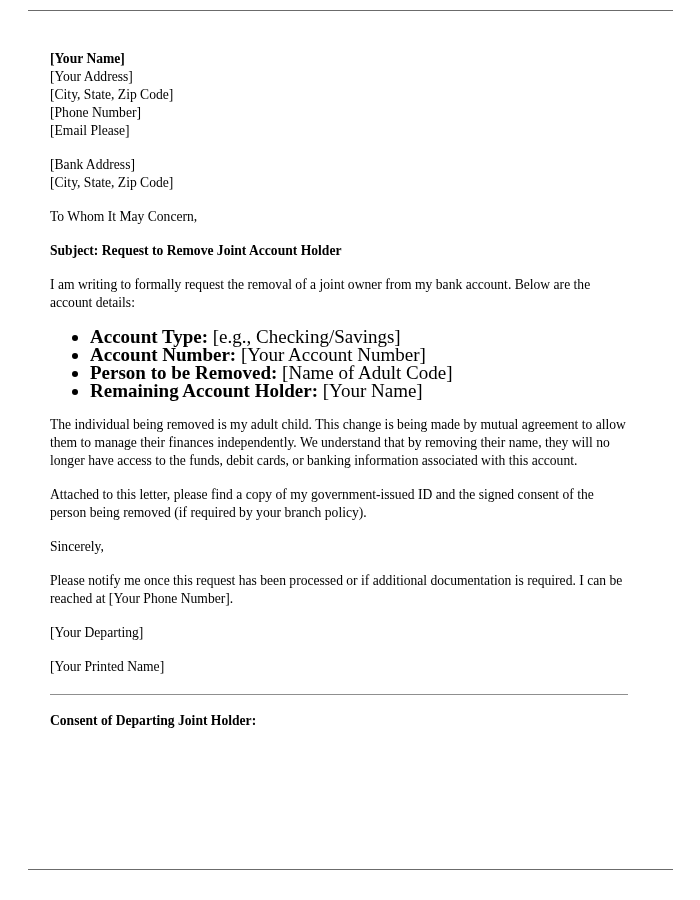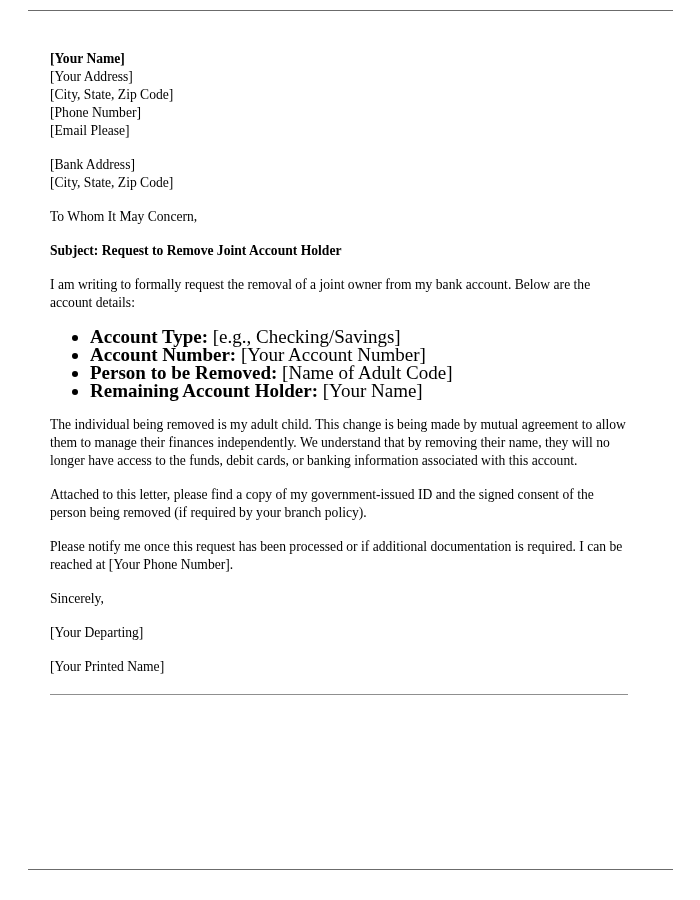--- a/index.html
+++ b/index.html
@@ -84,24 +84,25 @@
     <li><strong>Account Type:</strong> <span>[e.g., Checking/Savings]</span></li>
     <li><strong>Account Number:</strong> <span>[Your Account Number]</span></li>
     <li><strong>Person to be Removed:</strong> <span>[Name of Adult Code]</span></li>
     <li><strong>Remaining Account Holder:</strong> <span>[Your Name]</span></li>
   </ul>
 
   <div class="block">The individual being removed is my adult child. This change is being made by mutual agreement to allow them to manage their finances independently. We understand that by removing their name, they will no longer have access to the funds, debit cards, or banking information associated with this account.</div>
 
   <div class="block">Attached to this letter, please find a copy of my government-issued ID and the signed consent of the person being removed (if required by your branch policy).</div>
 
+  <div class="block">Sincerely,</div>
+
   <div class="block">Please notify me once this request has been processed or if additional documentation is required. I can be reached at [Your Phone Number].</div>
-
-  <div class="block">Sincerely,</div>
 
   <div class="block">[Your Departing]</div>
 
   <div class="block">[Your Printed Name]</div>
 
   <hr class="divider">
 
+  <div class="block bold">Consent of Departing Joint Holder:</div>
 
 </div>
 
 </body></html>

